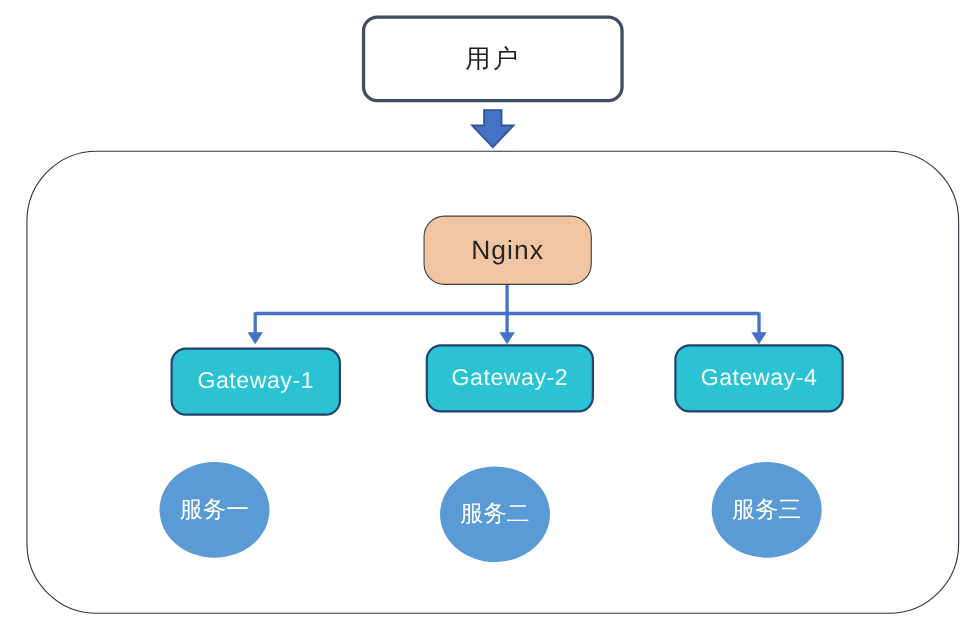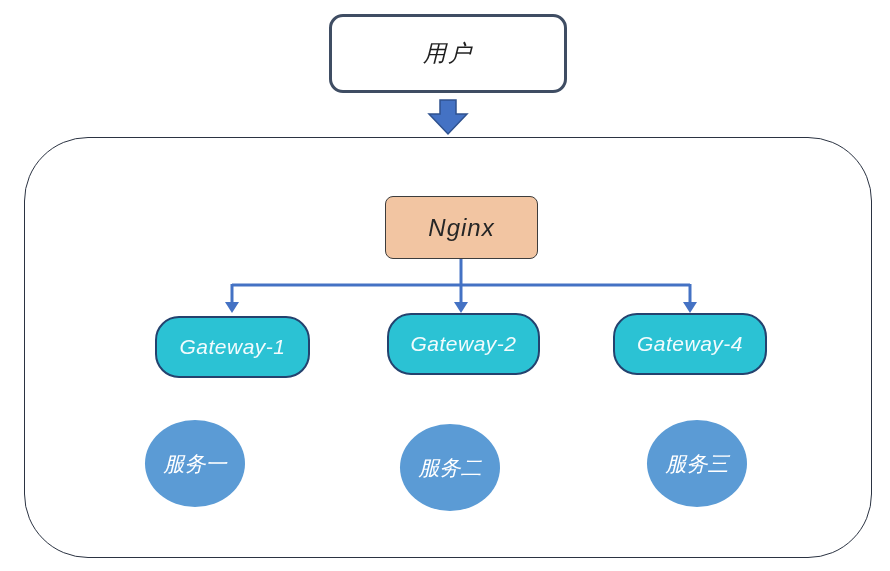--- a/index.html
+++ b/index.html
@@ -15,21 +15,20 @@
     background: var(--canvas-bg, #ffffff);
     overflow: hidden;
   }
   .node {
     position: absolute;
     display: flex;
     align-items: center;
     justify-content: center;
     box-sizing: border-box;
     text-align: center;
-    font-style: italic;
   }
   .user-box {
     left: 329px; top: 14px;
     width: 238px; height: 79px;
     background: #ffffff;
     border: 3px solid var(--user-border, #3f4d63);
     border-radius: 14px;
     font-size: 23px;
     color: var(--user-text, #1f1f1f);
     letter-spacing: 2px;
@@ -41,30 +40,30 @@
     box-sizing: border-box;
     border: 1.5px solid var(--container-border, #2b3342);
     border-radius: 64px;
     background: transparent;
   }
   .nginx-box {
     left: 385px; top: 196px;
     width: 153px; height: 63px;
     background: var(--nginx-fill, #f2c5a2);
     border: 1.5px solid var(--nginx-border, #3d3d3d);
-    border-radius: 8px;
+    border-radius: 19px;
     font-size: 24px;
     color: var(--nginx-text, #262626);
     letter-spacing: 1px;
   }
   .gateway {
     width: 155px; height: 62px;
     background: var(--gateway-fill, #2bc2d4);
     border: 2px solid var(--gateway-border, #24426e);
-    border-radius: 24px;
+    border-radius: 14px;
     font-size: 21px;
     color: var(--gateway-text, #f2fbfd);
     letter-spacing: 0.5px;
   }
   .gw1 { left: 155px; top: 316px; }
   .gw2 { left: 387px; top: 313px; width: 153px; }
   .gw3 { left: 613px; top: 313px; width: 154px; }
   .service {
     width: 100px; height: 87px;
     background: var(--service-fill, #5b9bd5);

